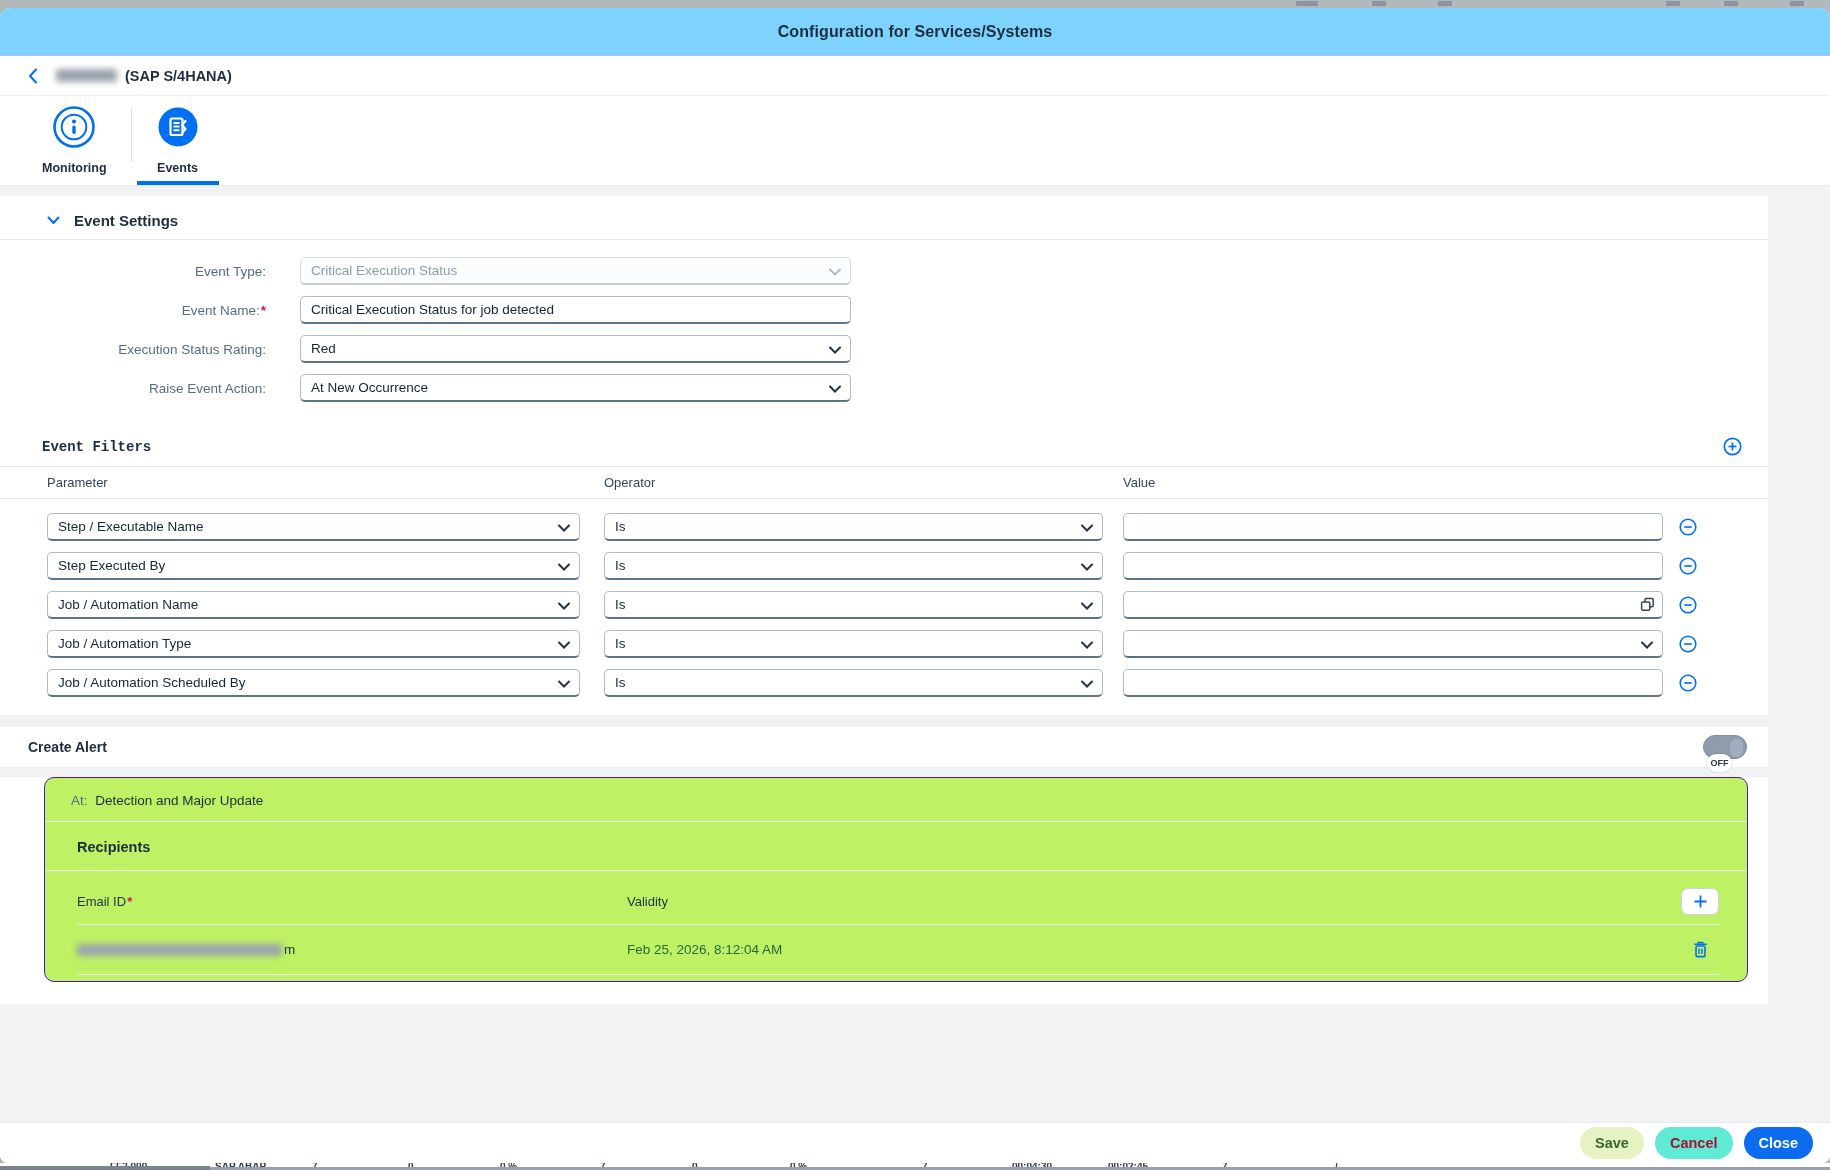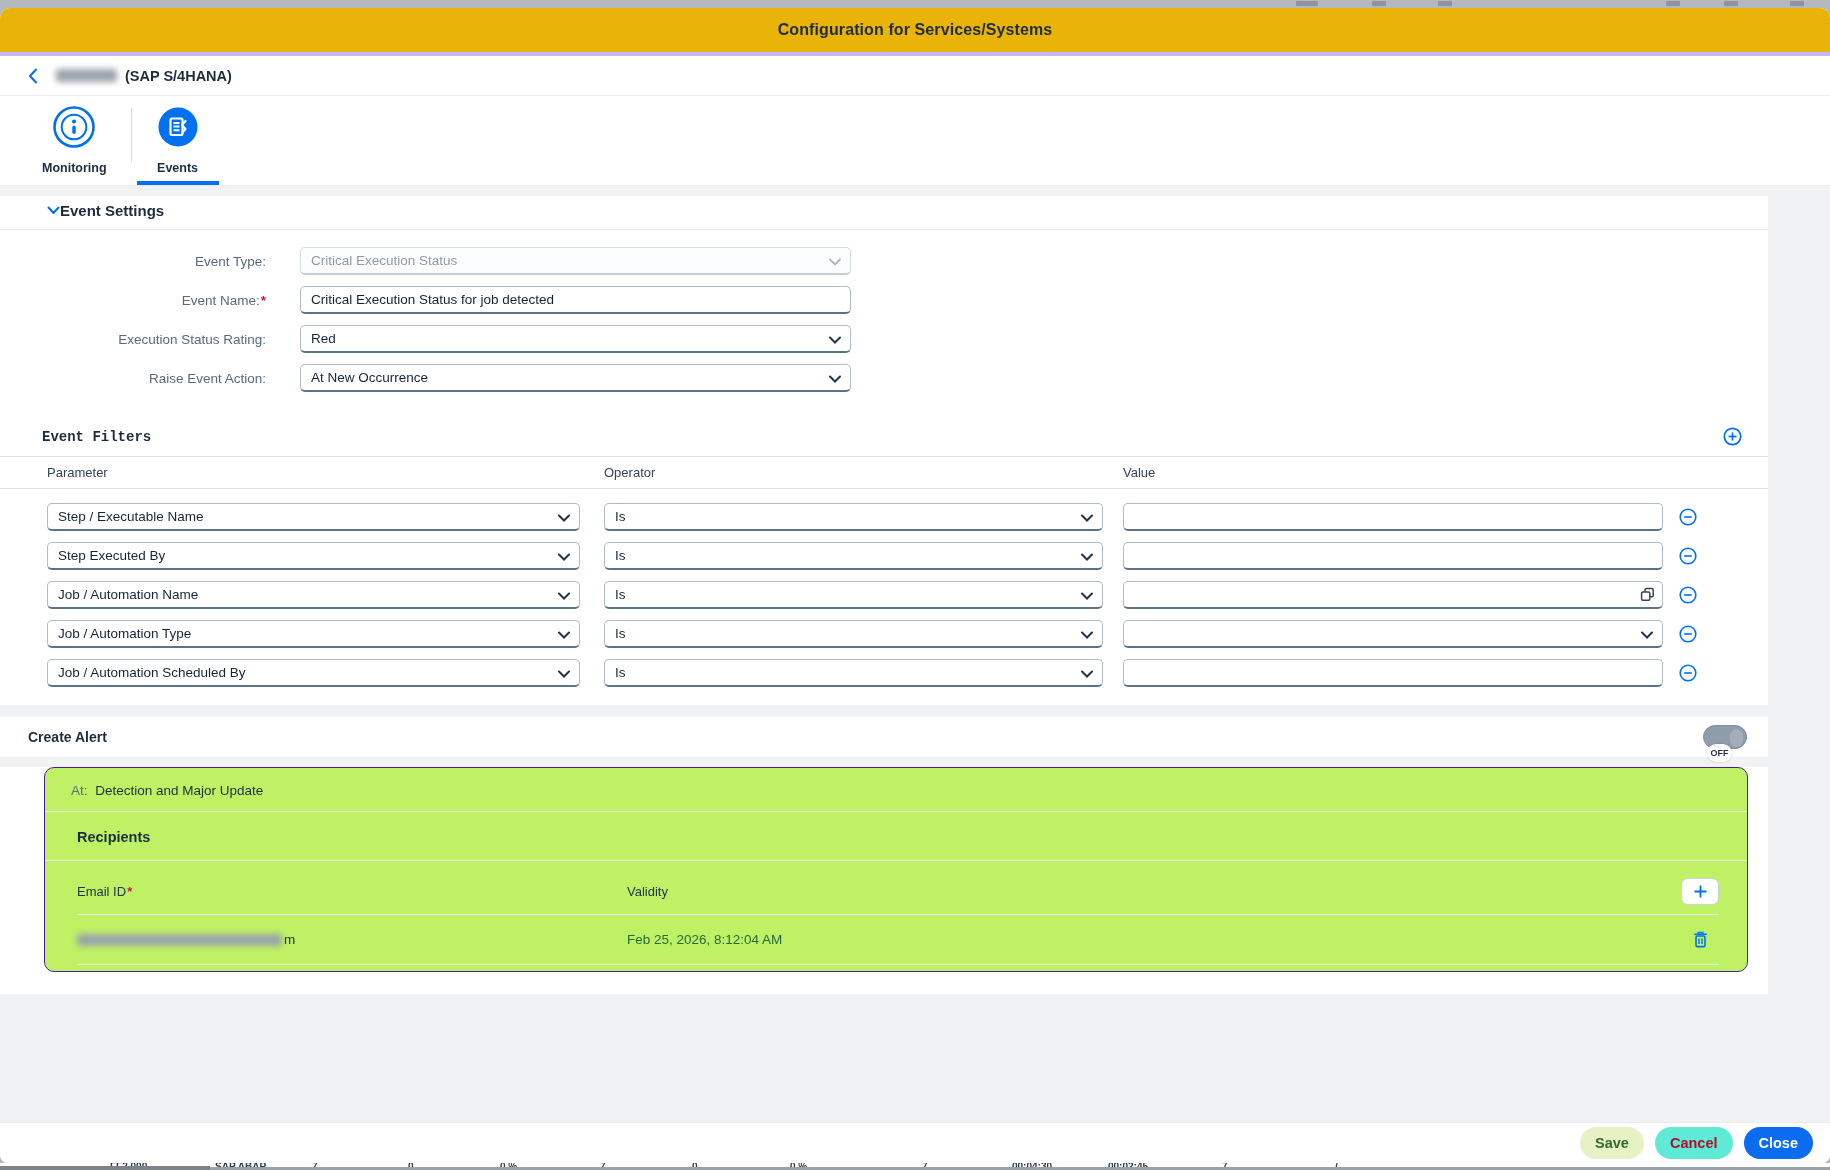--- a/index.html
+++ b/index.html
@@ -10,41 +10,41 @@
   .top-strip { position:relative; height:8px; background:#b3b8bd; }
   .chrome-frag { position:absolute; top:1px; height:5px; background:#6d7686; opacity:.55; border-radius:1px; }
   .bottom-strip { position:relative; height:7px; background:#ffffff; overflow:hidden; }
   .bottom-strip .frag { position:absolute; top:-1px; font-size:10px; font-weight:700; color:#2f3b47; line-height:10px; white-space:nowrap; }
   .strip-bar { position:absolute; left:0; bottom:0; width:100%; height:3px; background:#9aa1a8; }
   .strip-bar-dark { position:absolute; left:0; bottom:0; width:210px; height:4px; background:#7c8289; }
 
   
   .dialog { position:relative; height:1155px; background:#fff; border-radius:10px 10px 8px 8px; display:flex; flex-direction:column; overflow:hidden; }
 
-  .title-bar { height:48px; flex:0 0 48px; display:flex; align-items:center; justify-content:center; border-bottom:4px solid #c4b5fd; background:#eab308; }
+  .title-bar { height:48px; flex:0 0 48px; display:flex; align-items:center; justify-content:center; border-bottom:1px solid #c4b5fd; background:#7dd3fc; }
   .title-bar h1 { margin:0; font-size:16px; font-weight:700; color:#1d2d3e; letter-spacing:.1px; }
 
   .subheader { height:40px; flex:0 0 40px; display:flex; align-items:center; padding-left:20px; border-bottom:1px solid #eceff2; background:#fff; }
   .back { width:26px; display:flex; align-items:center; justify-content:center; cursor:pointer; }
   .blur { background:#9aa3ac; filter:blur(3px); border-radius:2px; display:inline-block; }
   .blur-sys { width:61px; height:13px; margin:0 8px 0 10px; }
   .sys-suffix { font-size:14.5px; font-weight:700; color:#1d2d3e; }
 
   .tabbar { height:90px; flex:0 0 90px; display:flex; align-items:flex-start; padding-left:28px; border-bottom:1px solid #e7ebee; background:#fff; }
   .tab { position:relative; height:100%; display:flex; flex-direction:column; align-items:center; padding:9px 14px 0; gap:8px; cursor:pointer; }
   .tab-label { font-size:12.5px; font-weight:700; color:#1d2d3e; }
   .tab-underline { position:absolute; bottom:0; left:50%; transform:translateX(-50%); width:82px; height:4px; background:#0070f2; }
   .tab-divider { width:1px; height:54px; background:#d9dee4; margin:12px 10px 0 10px; }
 
   .content { flex:1 1 auto; background:#f0f2f4; overflow:hidden; }
   .band { background:#fff; margin-right:62px; }
 
   
   .settings { margin-top:10px; margin-bottom:12px; padding-bottom:6px; }
-  .sec-header { display:flex; align-items:center; gap:0; padding:6px 0 10px 47px; border-bottom:1px solid #e6eaed; }
+  .sec-header { display:flex; align-items:center; gap:14px; padding:16px 0 10px 47px; border-bottom:1px solid #e6eaed; }
   .sec-header h2 { margin:0; font-size:15px; font-weight:700; color:#1d2d3e; }
   .form { padding:17px 0 8px; }
   .frm-row { display:flex; align-items:center; margin-bottom:11px; }
   .frm-label { width:266px; text-align:right; margin-right:34px; font-size:13.5px; color:#556b82; }
   .req { color:#d3134a; font-weight:700; margin-left:1px; }
   .sel { position:relative; display:flex; align-items:center; height:28px; background:#fff; border:1px solid #aebdca; border-bottom:2px solid #5b738b; border-radius:5px; padding:0 28px 0 10px; font-size:13.5px; color:#12263a; cursor:pointer; }
   .sel .chev { position:absolute; right:9px; top:10px; line-height:0; }
   .sel.disabled { border:1px solid #d6dde3; border-bottom:2px solid #c3ccd4; background:#fbfcfd; color:#8c9cad; cursor:default; }
   .w-main { width:551px; }
   .inp { height:28px; background:#fff; border:1px solid #aebdca; border-bottom:2px solid #5b738b; border-radius:5px; padding:0 10px; font-family:inherit; font-size:13.5px; color:#0f2434; outline:none; }

